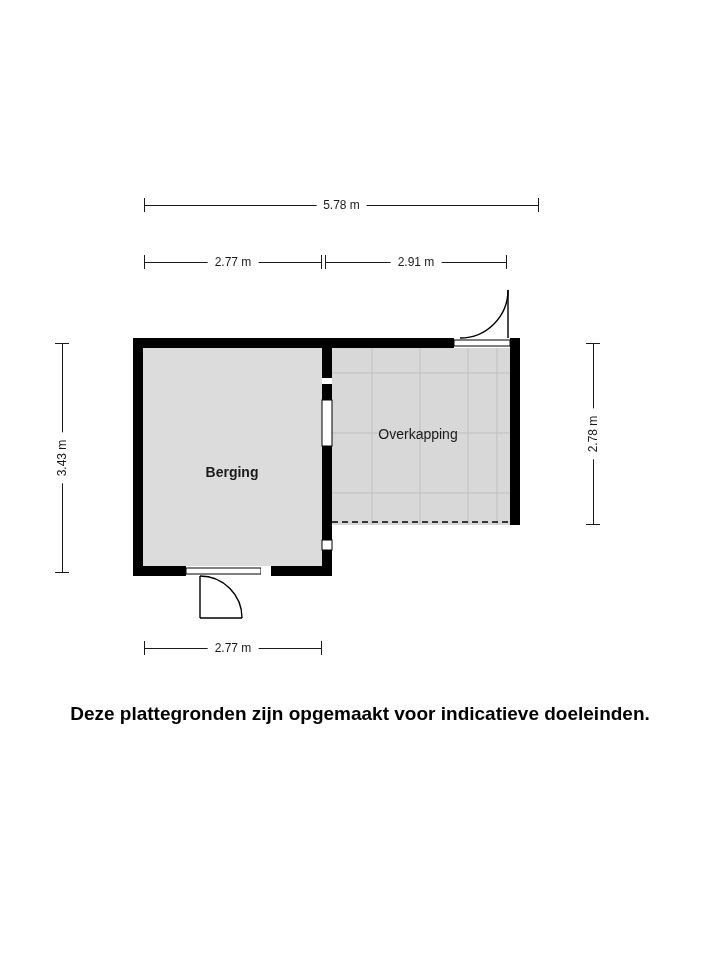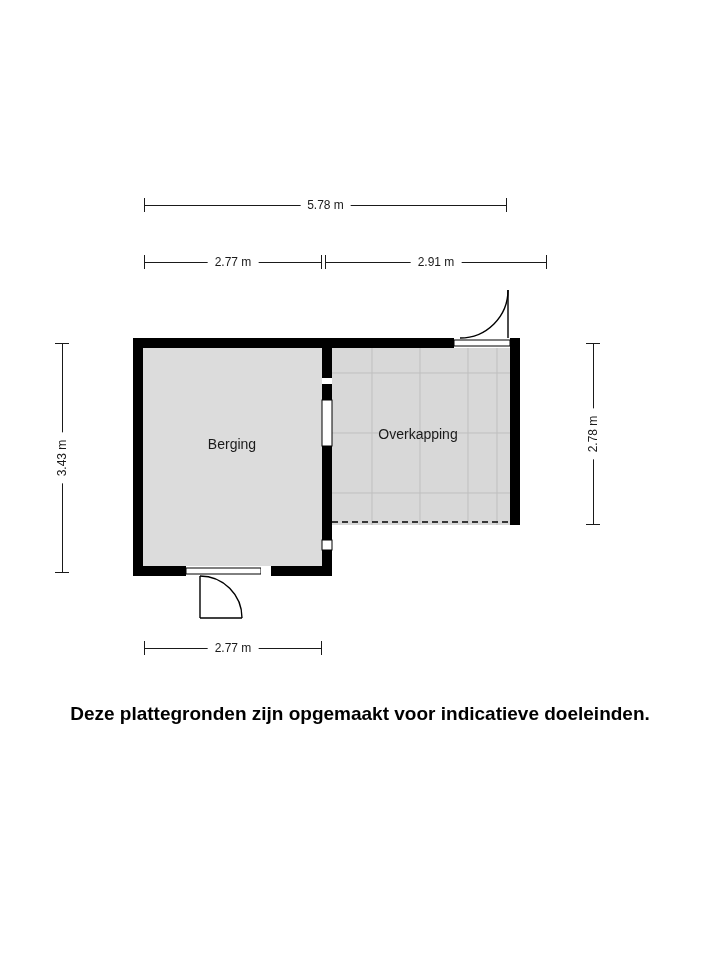--- a/index.html
+++ b/index.html
@@ -112,35 +112,35 @@
     color: #000000;
   }
   #disclaimer .l1 { display: block; }
   #disclaimer .l2 { display: block; }
 </style>
 </head>
 <body>
 
 <div id="stage">
 
-  <div class="dim dim-h" style="left:144px; top:198px; width:363px; height:14px;">
+  <div class="dim dim-h" style="left:144px; top:198px; width:363px; height:14px;padding-left:32px;">
     <div class="line"></div>
     <div class="cap-l"></div>
     <div class="cap-r"></div>
     <div class="txt">5.78 m</div>
   </div>
 
   <div class="dim dim-h" style="left:144px; top:255px; width:178px; height:14px;">
     <div class="line"></div>
     <div class="cap-l"></div>
     <div class="cap-r"></div>
     <div class="txt">2.77 m</div>
   </div>
 
-  <div class="dim dim-h" style="left:325px; top:255px; width:182px; height:14px;padding-left:40px;">
+  <div class="dim dim-h" style="left:325px; top:255px; width:182px; height:14px;">
     <div class="line"></div>
     <div class="cap-l"></div>
     <div class="cap-r"></div>
     <div class="txt">2.91 m</div>
   </div>
 
   <div class="dim dim-v" style="left:55px; top:343px; width:14px; height:230px;">
     <div class="line"></div>
     <div class="cap-t"></div>
     <div class="cap-b"></div>
@@ -218,21 +218,21 @@
       <line x1="508" y1="290" x2="508" y2="338"></line>
     </g>
 
     <g fill="none" stroke="#000000" stroke-width="1.4">
       <path d="M 200 576 A 42 42 0 0 1 242 618"></path>
       <line x1="200" y1="576" x2="200" y2="618"></line>
       <line x1="200" y1="618" x2="242" y2="618"></line>
     </g>
   </svg>
 
-  <div class="room-label" style="left:232px; top:444px;">Berging</div>
+  <div class="room-label" style="left:232px; top:472px;font-weight:bold;">Berging</div>
 
   <div class="room-label" style="left:418px; top:434px;">Overkapping</div>
 
   <div id="disclaimer">
     <span class="l1">Deze plattegronden zijn opgemaakt voor indicatieve doeleinden.</span>
   </div>
 
 </div>
 
 </body></html>

